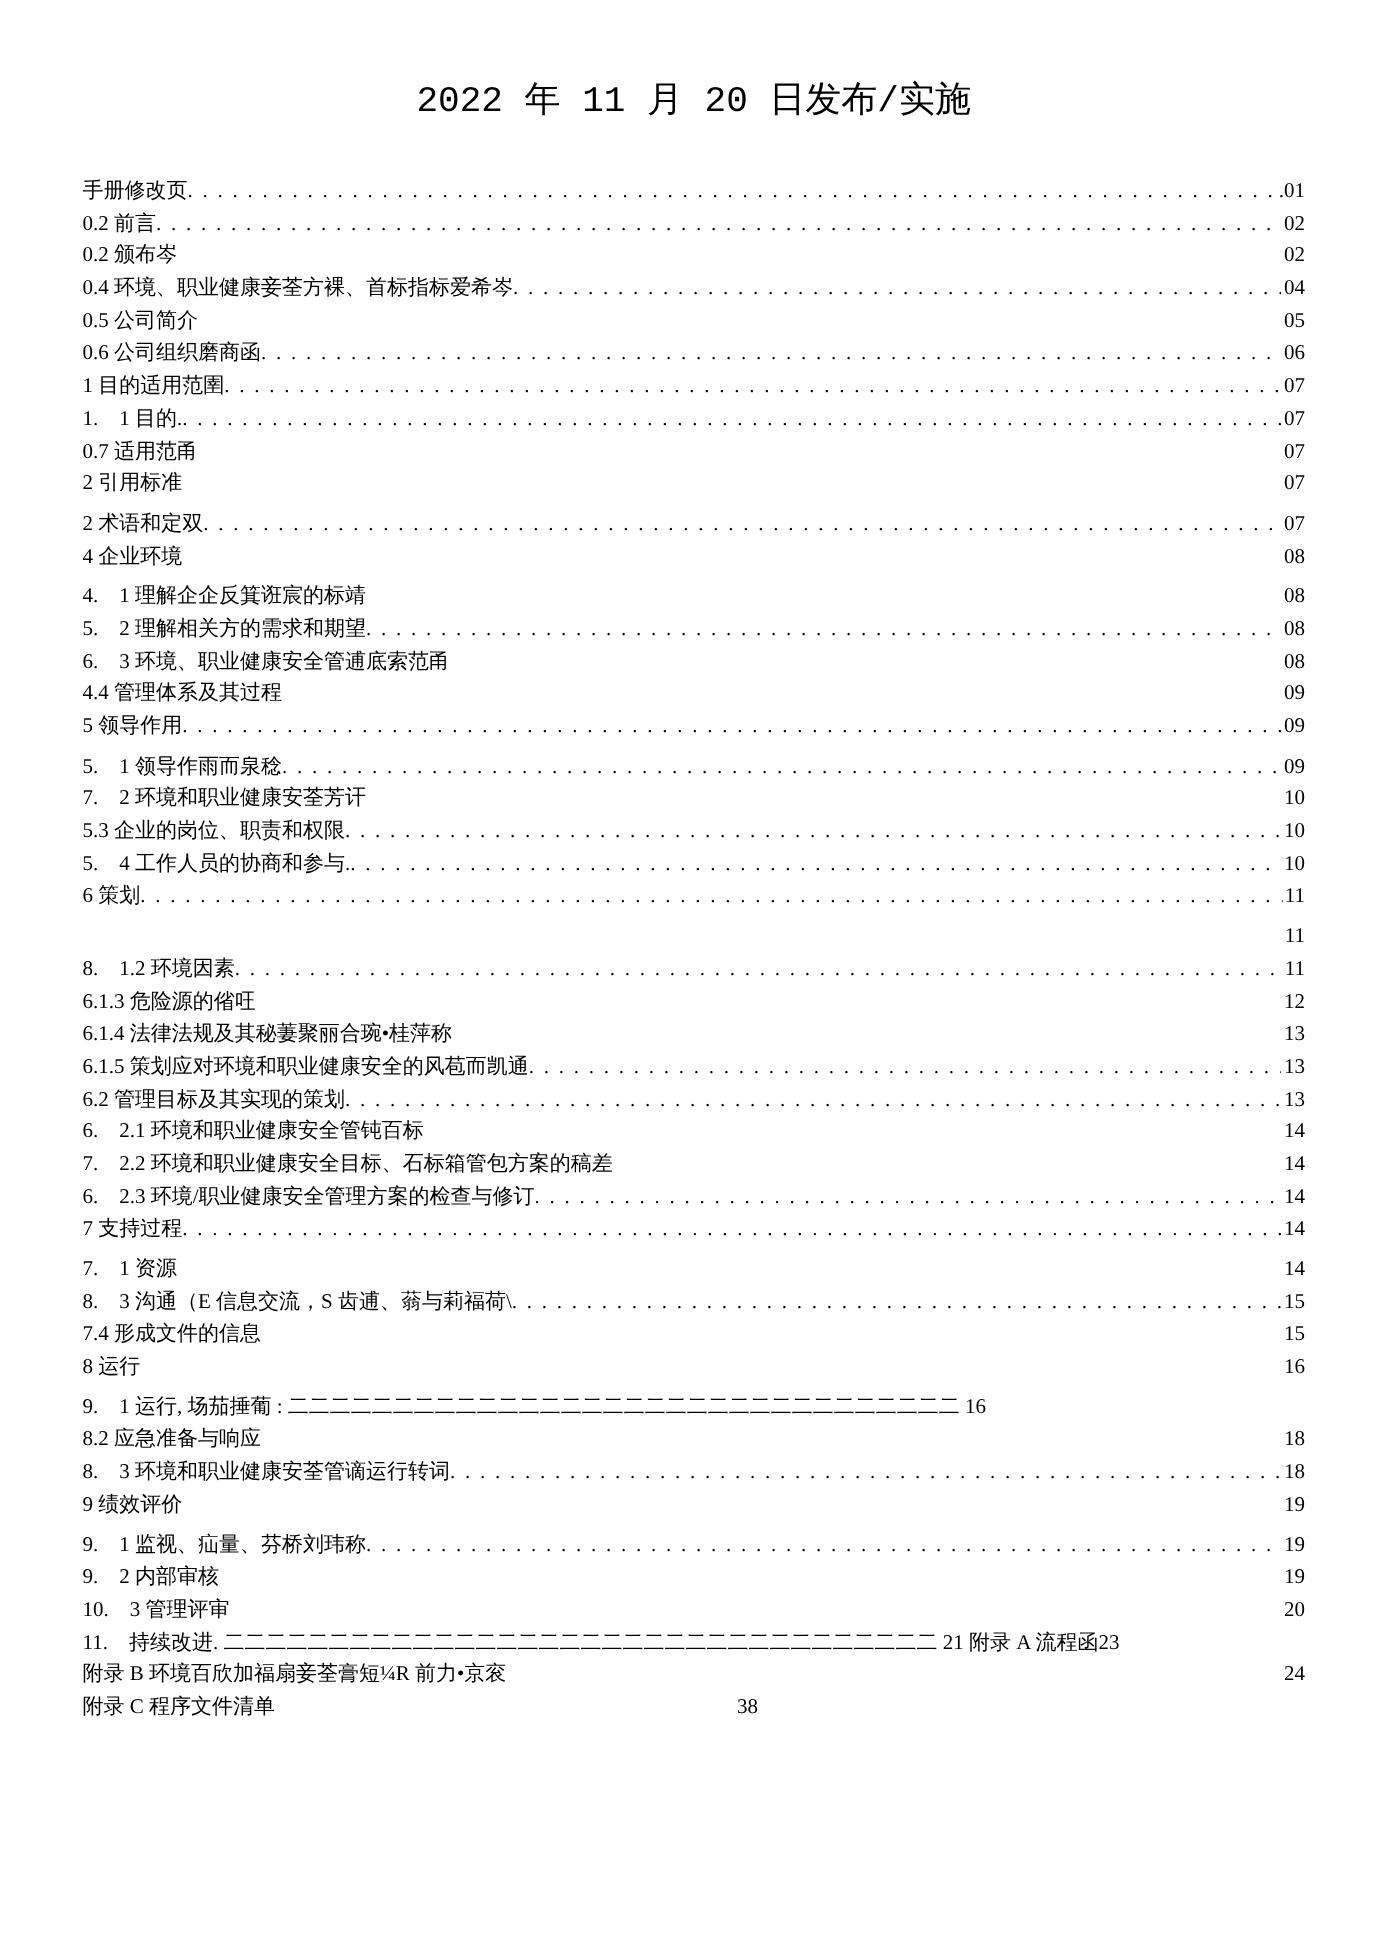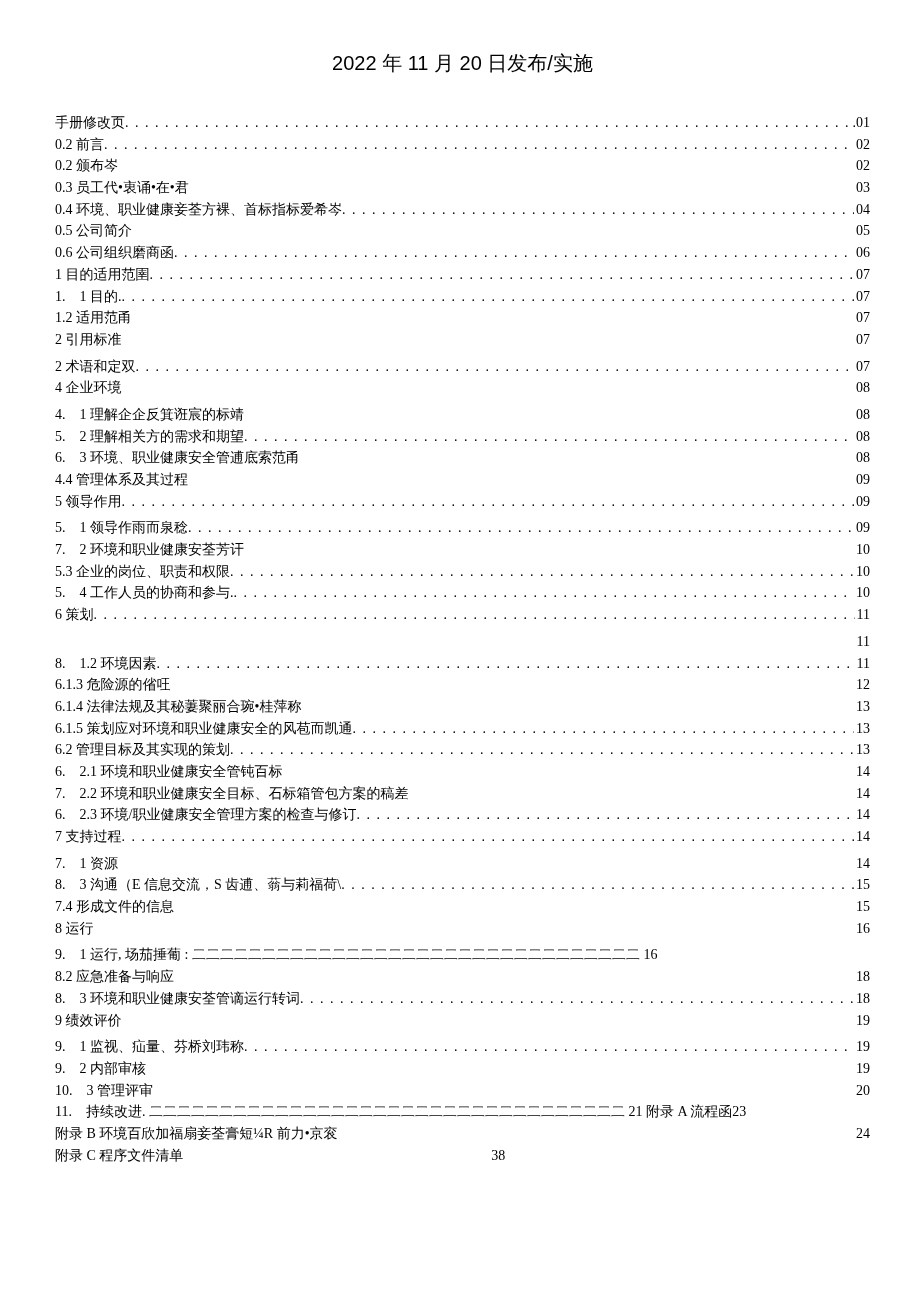--- a/index.html
+++ b/index.html
@@ -10,23 +10,23 @@
     body {
       font-family: "SimSun", "宋体", serif;
       font-size: 14px;
       color: #000;
       background: #fff;
       width: 920px;
       padding: 50px 50px 50px 55px;
     }
     .header {
       text-align: center;
-      font-size: 20px;
+      font-size: 24px;
       margin-bottom: 35px;
-      font-family: Liberation Sans, sans-serif;
+      font-family: Liberation Mono, monospace;
     }
     .toc-line {
       display: flex;
       align-items: baseline;
       line-height: 1.55;
       white-space: nowrap;
       text-align: right;
     }
     .toc-title {
       flex-shrink: 0;
@@ -64,25 +64,20 @@
       <span class="toc-title">0.2 前言</span>
       <span class="toc-dots">. . . . . . . . . . . . . . . . . . . . . . . . . . . . . . . . . . . . . . . . . . . . . . . . . . . . . . . . . . . . . . . . . . . . . . . . . . . . . . . . . . . . . . . . . . . . . . . . . . . . . . . . . . . . . . . . . . . . . . . . . . . . . . . . . . . . . . . . . . . . . . . . . . . . . . . . . . . . . . . . . . . . . . . . . . . . . . . . . . . . . . . . . . . . . . . . . . . . . . . . </span>
       <span class="toc-page">02</span>
     </div>
     <div class="toc-line">
       <span class="toc-title">0.2 颁布岑</span>
       <span class="toc-dots-hidden"></span>
       <span class="toc-page">02</span>
     </div>
     <div class="toc-line">
-      <span class="toc-title">0.3 员工代•衷诵•在•君</span>
-      <span class="toc-dots-hidden"></span>
-      <span class="toc-page">03</span>
-    </div>
-    <div class="toc-line">
       <span class="toc-title">0.4 环境、职业健康妾荃方裸、首标指标爱希岑</span>
       <span class="toc-dots">. . . . . . . . . . . . . . . . . . . . . . . . . . . . . . . . . . . . . . . . . . . . . . . . . . . . . . . . . . . . . . . . . . . . . . . . . . . . . . . . . . . . . . . . . . . . . . . . . . . . . . . . . . . . . . . . . . . . . . . . . . . . . . . . . . . . . . . . . . . . . . . . . . . . . . . . . . . . . . . . . . . . . . . . . . . . . . . . . . . . . . . . . . . . . . . . . . . . . . . . </span>
       <span class="toc-page">04</span>
     </div>
     <div class="toc-line">
       <span class="toc-title">0.5 公司简介</span>
       <span class="toc-dots-hidden"></span>
       <span class="toc-page">05</span>
     </div>
     <div class="toc-line">
@@ -94,21 +89,21 @@
       <span class="toc-title">1 目的适用范圉</span>
       <span class="toc-dots">. . . . . . . . . . . . . . . . . . . . . . . . . . . . . . . . . . . . . . . . . . . . . . . . . . . . . . . . . . . . . . . . . . . . . . . . . . . . . . . . . . . . . . . . . . . . . . . . . . . . . . . . . . . . . . . . . . . . . . . . . . . . . . . . . . . . . . . . . . . . . . . . . . . . . . . . . . . . . . . . . . . . . . . . . . . . . . . . . . . . . . . . . . . . . . . . . . . . . . . . </span>
       <span class="toc-page">07</span>
     </div>
     <div class="toc-line">
       <span class="toc-title">1.　1 目的.</span>
       <span class="toc-dots">. . . . . . . . . . . . . . . . . . . . . . . . . . . . . . . . . . . . . . . . . . . . . . . . . . . . . . . . . . . . . . . . . . . . . . . . . . . . . . . . . . . . . . . . . . . . . . . . . . . . . . . . . . . . . . . . . . . . . . . . . . . . . . . . . . . . . . . . . . . . . . . . . . . . . . . . . . . . . . . . . . . . . . . . . . . . . . . . . . . . . . . . . . . . . . . . . . . . . . . . </span>
       <span class="toc-page">07</span>
     </div>
     <div class="toc-line">
-      <span class="toc-title">1.2 适用范甬</span>
+      <span class="toc-title">0.7 适用范甬</span>
       <span class="toc-dots-hidden"></span>
       <span class="toc-page">07</span>
     </div>
     <div class="toc-line">
       <span class="toc-title">2 引用标准</span>
       <span class="toc-dots-hidden"></span>
       <span class="toc-page">07</span>
     </div>
     <div class="group-spacer"></div>
     <div class="toc-line">

